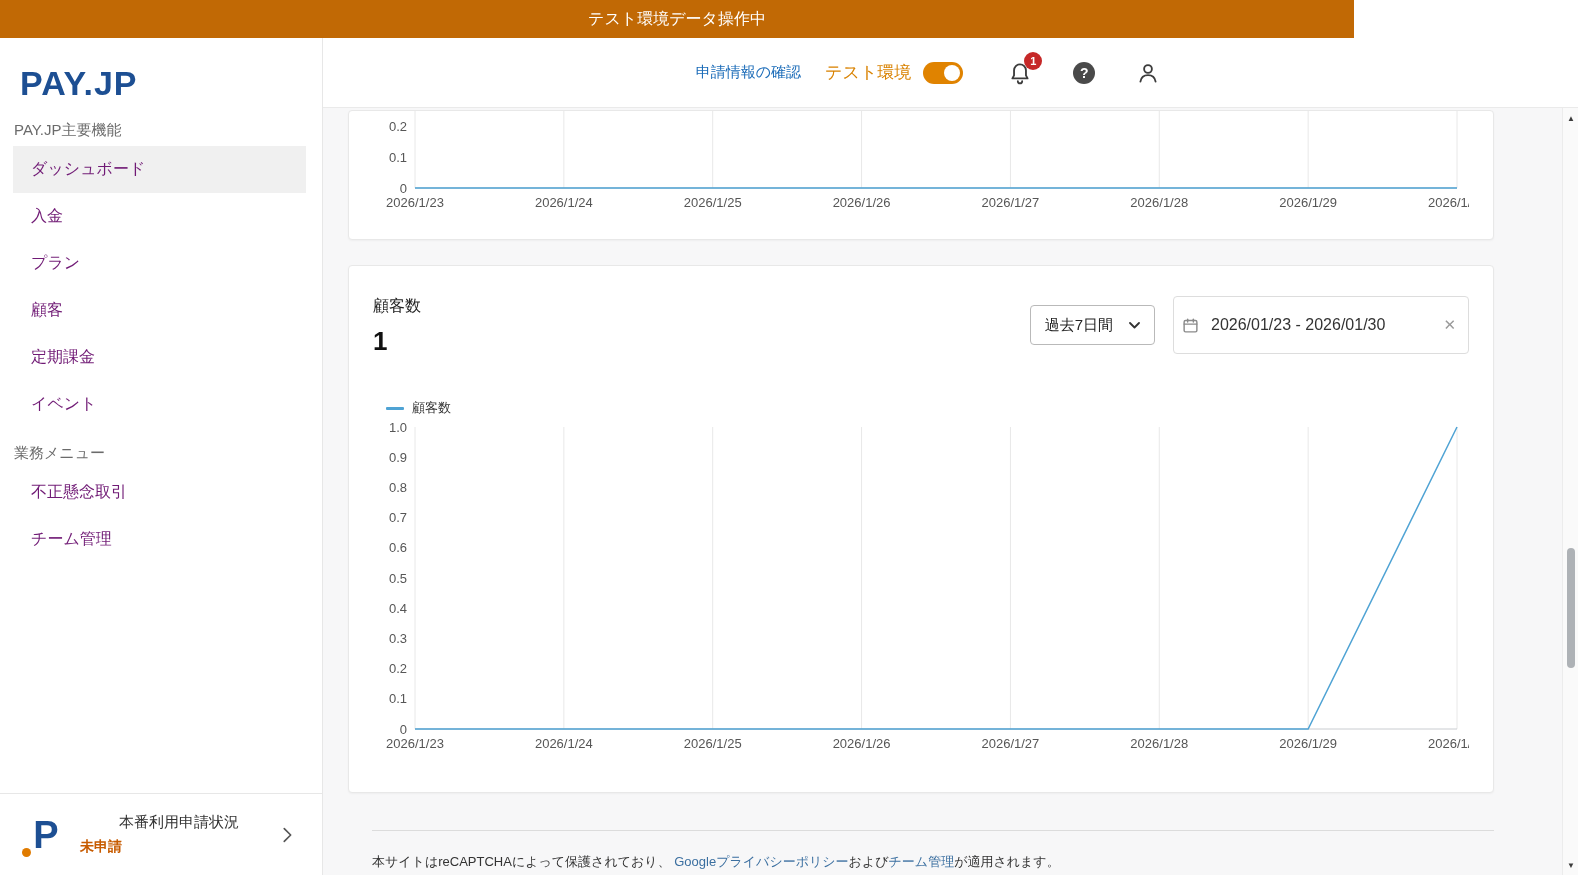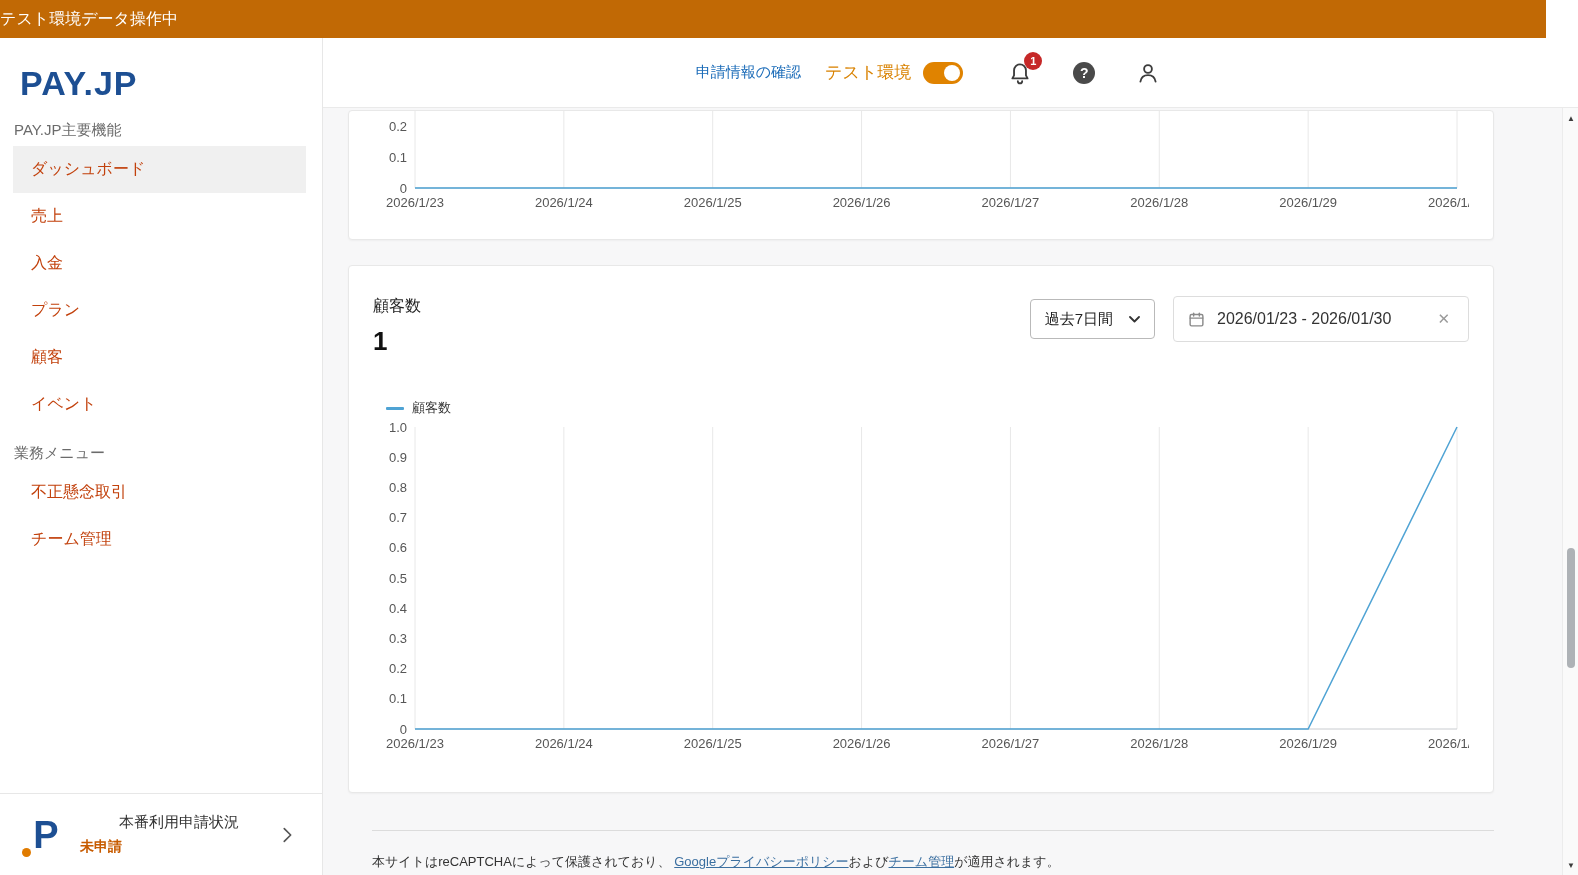--- a/index.html
+++ b/index.html
@@ -1,30 +1,30 @@
 <!DOCTYPE html>
 <html><head>
 <meta charset="utf-8">
 <style>
   * { margin:0; padding:0; box-sizing:border-box; }
   html,body { width:1578px; height:875px; overflow:hidden; background:#fff;
     font-family:"Liberation Sans","DejaVu Sans",sans-serif; }
 
   
-  .banner { position:absolute; left:0; top:0; width:1546px; height:38px;
-    background:#c16905; color:#fff; display:flex; align-items:center; justify-content:flex-start;
+  .banner { position:absolute; left:0; top:0; width:1354px; height:38px;
+    background:#c16905; color:#fff; display:flex; align-items:center; justify-content:center;
     font-size:16px; z-index:30; }
 
   
   .sidebar { position:absolute; left:0; top:38px; bottom:0; width:323px; background:#fff;
     border-right:1px solid #e7e7e7; z-index:20; }
   .logo { margin:26px 0 18px 20px; font-size:34px; font-weight:600; letter-spacing:1px;
     color:#1d4f93; cursor:pointer; }
   .sec-header { margin:16px 0 6px 14px; font-size:15px; color:#6b6b6b; }
-  .nav-item { margin:0 16px 0 13px; padding:13px 4px 13px 18px; font-size:16px; color:#c2410c;
+  .nav-item { margin:0 16px 0 13px; padding:13px 4px 13px 18px; font-size:16px; color:#701a75;
     border-radius:0; cursor:pointer; }
   .nav-item.active { background:#f0f0f0; }
   .side-footer { position:absolute; left:0; right:0; bottom:0; height:82px;
     border-top:1px solid #e7e7e7; display:flex; align-items:center; padding:0 24px 0 26px;
     cursor:pointer; background:#fff; }
   .p-logo { position:relative; width:40px; height:48px; font-size:38px; font-weight:700;
     color:#1d4f93; line-height:48px; text-align:center; }
   .p-dot { position:absolute; left:-4px; bottom:2px; width:9px; height:9px; border-radius:50%;
     background:#e07b00; }
   .sf-text { margin-left:14px; flex:1; }
@@ -64,33 +64,33 @@
   #c2 { height:336px; margin-top:4px; }
   .tk { font-family:"Liberation Sans","DejaVu Sans",sans-serif; font-size:13px; fill:#565656; }
 
   .card-head { display:flex; justify-content:space-between; align-items:flex-start; }
   .metric-title { font-size:16px; color:#222; }
   .metric-value { margin-top:9px; font-size:26px; font-weight:700; color:#111; }
   .controls { display:flex; align-items:center; gap:18px; }
   .select { height:40px; min-width:125px; border:1px solid #b9b9b9; border-radius:4px;
     display:flex; align-items:center; justify-content:space-between; gap:16px; padding:0 14px;
     font-size:15px; color:#222; cursor:pointer; background:#fff; }
-  .datebox { height:46px; width:296px; border:1px solid #ddd; border-radius:4px;
-    display:flex; align-items:center; padding:0 14px; background:#fff; cursor:pointer; }
+  .datebox { height:58px; width:296px; border:1px solid #ddd; border-radius:4px;
+    display:flex; align-items:center; padding:0 8px; background:#fff; cursor:pointer; }
   .datebox .dtext { margin-left:12px; font-size:16px; color:#333; flex:1; }
   .clear-x { color:#9a9a9a; font-size:15px; padding:2px 4px; cursor:pointer; }
 
   .legend { margin-top:42px; margin-left:13px; display:flex; align-items:center; }
   .legend-mark { width:18px; height:3px; background:#4fa3d4; border-radius:1px; }
   .legend-text { margin-left:8px; font-size:13px; color:#333; }
 
   .page-footer { position:absolute; left:49px; right:84px; top:722px; }
   .divider { border-top:1px solid #dcdcdc; }
   .foot-text { margin-top:22px; font-size:13px; color:#333; }
-  .foot-link { color:#3b6fa0; text-decoration:underline; cursor:pointer; }
+  .foot-link { color:#3b6fa0; cursor:pointer; }
 
   
   .scrollbar { position:absolute; top:0; right:0; bottom:0; width:16px; background:#fafafa;
     border-left:1px solid #ececec; }
   .scroll-arrow { position:absolute; left:0; width:16px; height:16px; display:flex;
     align-items:center; justify-content:center; font-size:8px; color:#3c3c3c; cursor:pointer; }
   .sa-up { top:2px; }
   .sa-down { bottom:2px; }
   .scroll-thumb { position:absolute; left:4px; width:8px; top:440px; height:120px;
     background:#aeb2b6; border-radius:4px; cursor:pointer; }
@@ -102,24 +102,24 @@
 
 <div class="banner">
   <span>テスト環境データ操作中</span>
 </div>
 
 <div class="sidebar">
   <div class="logo">PAY.JP</div>
 
   <div class="sec-header">PAY.JP主要機能</div>
   <div class="nav-item active">ダッシュボード</div>
-  <div class="nav-item">売上</div>
   <div class="nav-item">入金</div>
   <div class="nav-item">プラン</div>
   <div class="nav-item">顧客</div>
+  <div class="nav-item">定期課金</div>
   <div class="nav-item">イベント</div>
 
   <div class="sec-header">業務メニュー</div>
   <div class="nav-item">不正懸念取引</div>
   <div class="nav-item">チーム管理</div>
 
   <div class="side-footer">
     <div class="p-logo">
       <span>P</span>
       <span class="p-dot"></span>

